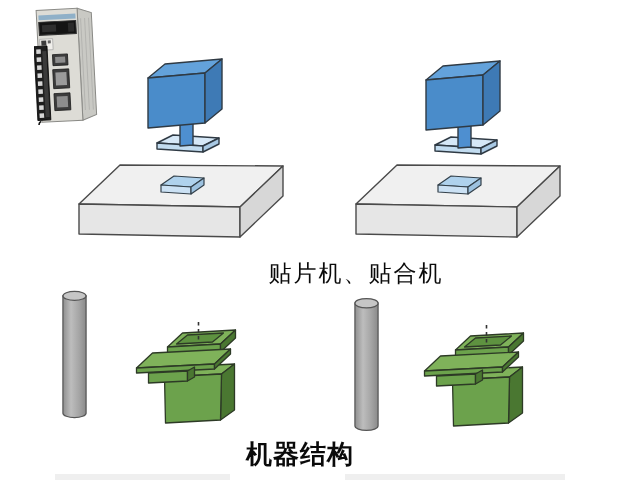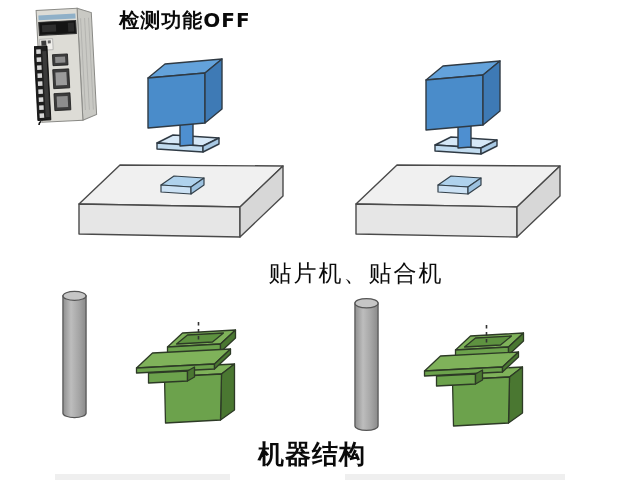--- a/index.html
+++ b/index.html
@@ -58,21 +58,20 @@
         <rect x="18.5" y="88" width="16" height="17" fill="#3c3c3c" stroke="#1c1c1c" stroke-width="0.8"></rect>
         <rect x="21" y="91" width="11" height="11" fill="#8d8d8d"></rect>
         <line x1="49" y1="14" x2="49" y2="106" stroke="#b4b4b0" stroke-width="1"></line>
         <line x1="53" y1="14" x2="53" y2="106" stroke="#b4b4b0" stroke-width="1"></line>
         <line x1="57" y1="14" x2="57" y2="106" stroke="#b4b4b0" stroke-width="1"></line>
         <path d="M4,115 q-4,3 0,6" stroke="#161616" stroke-width="1.6" fill="none"></path>
       </g>
     </svg>
   </div>
 
-  <div class="abs title" style="left:110px;top:7px;width:150px;">检测功能OFF</div>
 
   <div class="abs" style="left:143px;top:51px;width:88px;height:110px;">
     <svg width="88" height="110" viewBox="0 0 88 110">
       <g stroke="#2f3a44" stroke-width="1.4" stroke-linejoin="round">
         <polygon points="14,92 30,84 76,87 60,95" fill="#D6E8F7"></polygon>
         <polygon points="14,92 60,95 60,101 14,98" fill="#C2DCF0"></polygon>
         <polygon points="60,95 76,87 76,93 60,101" fill="#A9C9E4"></polygon>
         <polygon points="37,69 50,68 50,94 37,95" fill="#4E8FD0"></polygon>
         <polygon points="5,27 22,13 79,8 62,22" fill="#63A2DB"></polygon>
         <polygon points="5,27 62,22 62,72 5,77" fill="#4A8CCA"></polygon>
@@ -194,18 +193,18 @@
         <polygon points="33,56 90,53 89,99 34,102" fill="#6CA24C"></polygon>
         <polygon points="5,47 21,32 99,28 83,43" fill="#7FB25A"></polygon>
         <polygon points="5,47 83,43 83,48 5,52" fill="#6CA24C"></polygon>
         <polygon points="83,43 99,28 99,33 83,48" fill="#4A7731"></polygon>
         <polygon points="17,52 56,50 56,60 17,62" fill="#6CA24C"></polygon>
         <polygon points="56,50 63,46 63,56 56,60" fill="#4A7731"></polygon>
       </g>
     </svg>
   </div>
 
-  <div class="abs caption-bottom" style="left:0;top:437px;width:600px;margin-left:12px;">机器结构</div>
+  <div class="abs caption-bottom" style="left:0;top:437px;width:600px;">机器结构</div>
 
   <div class="abs bottom-band" style="left:55px;top:474px;width:175px;height:6px;"></div>
   <div class="abs bottom-band" style="left:345px;top:474px;width:220px;height:6px;"></div>
 
 </div>
 
 </body></html>

